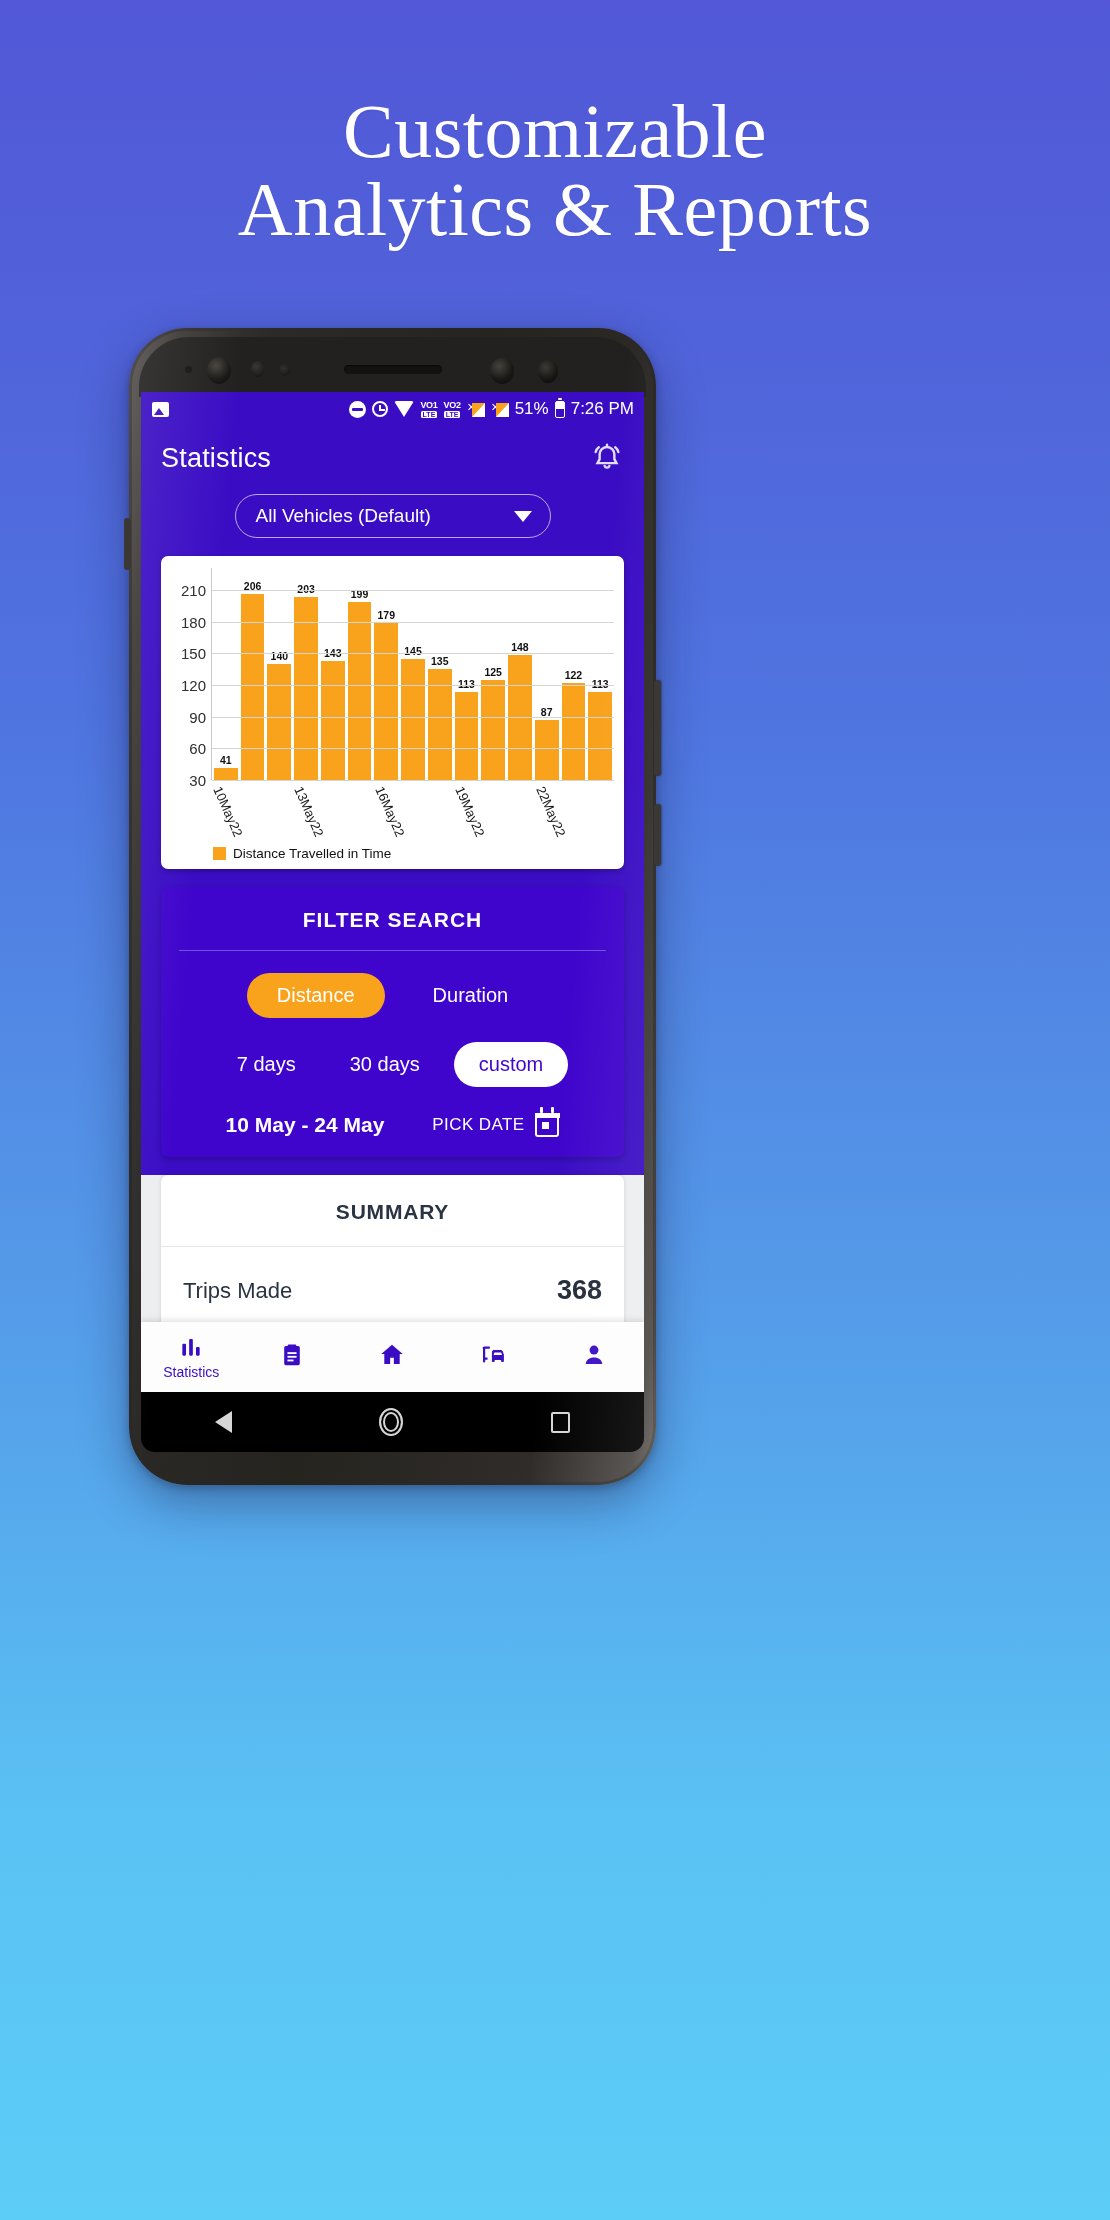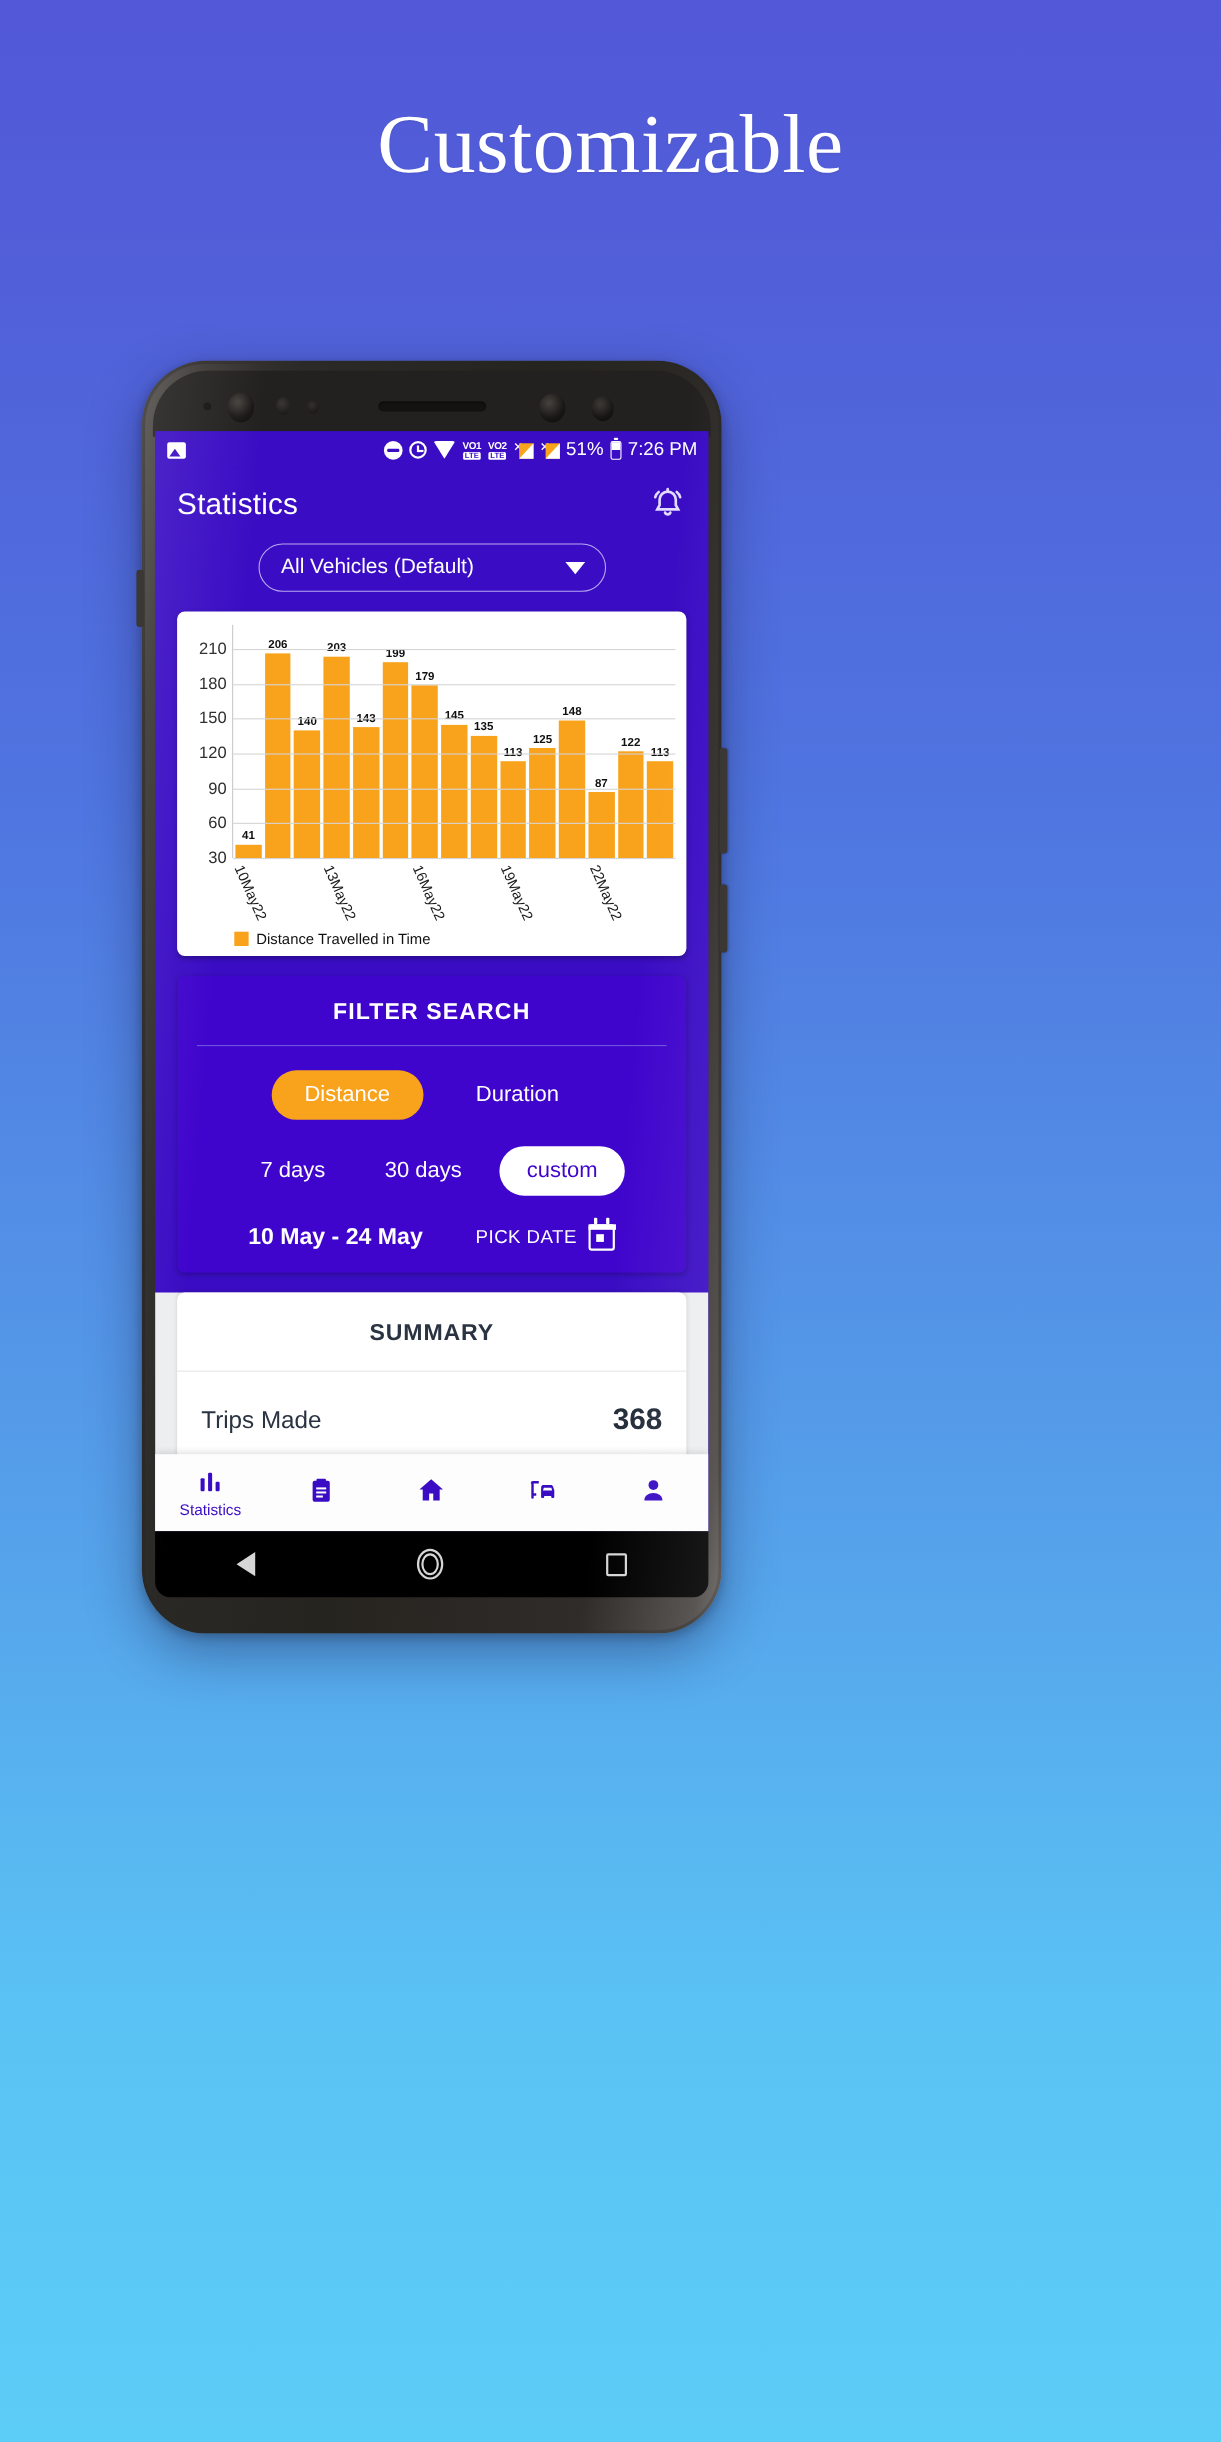--- a/index.html
+++ b/index.html
@@ -214,20 +214,21 @@
   .bnlabel{ font-size:14px; color:#3a0dc4; }
   .bnicon svg{ display:block; }
   
   .greybg{ background:#eceef0; padding-bottom:60px; }
 </style>
 </head>
 <body>
 
 <div class="headline">
   <span>Customizable</span>
+  <span class="l2">Analytics &amp; Reports</span>
 </div>
 
 <div class="phone">
 
   <div class="btn-left"></div>
   <div class="btn-side btn-vol"></div>
   <div class="btn-side btn-pow"></div>
 
   <div class="bezel-top">
     <span class="hw s1"></span>

